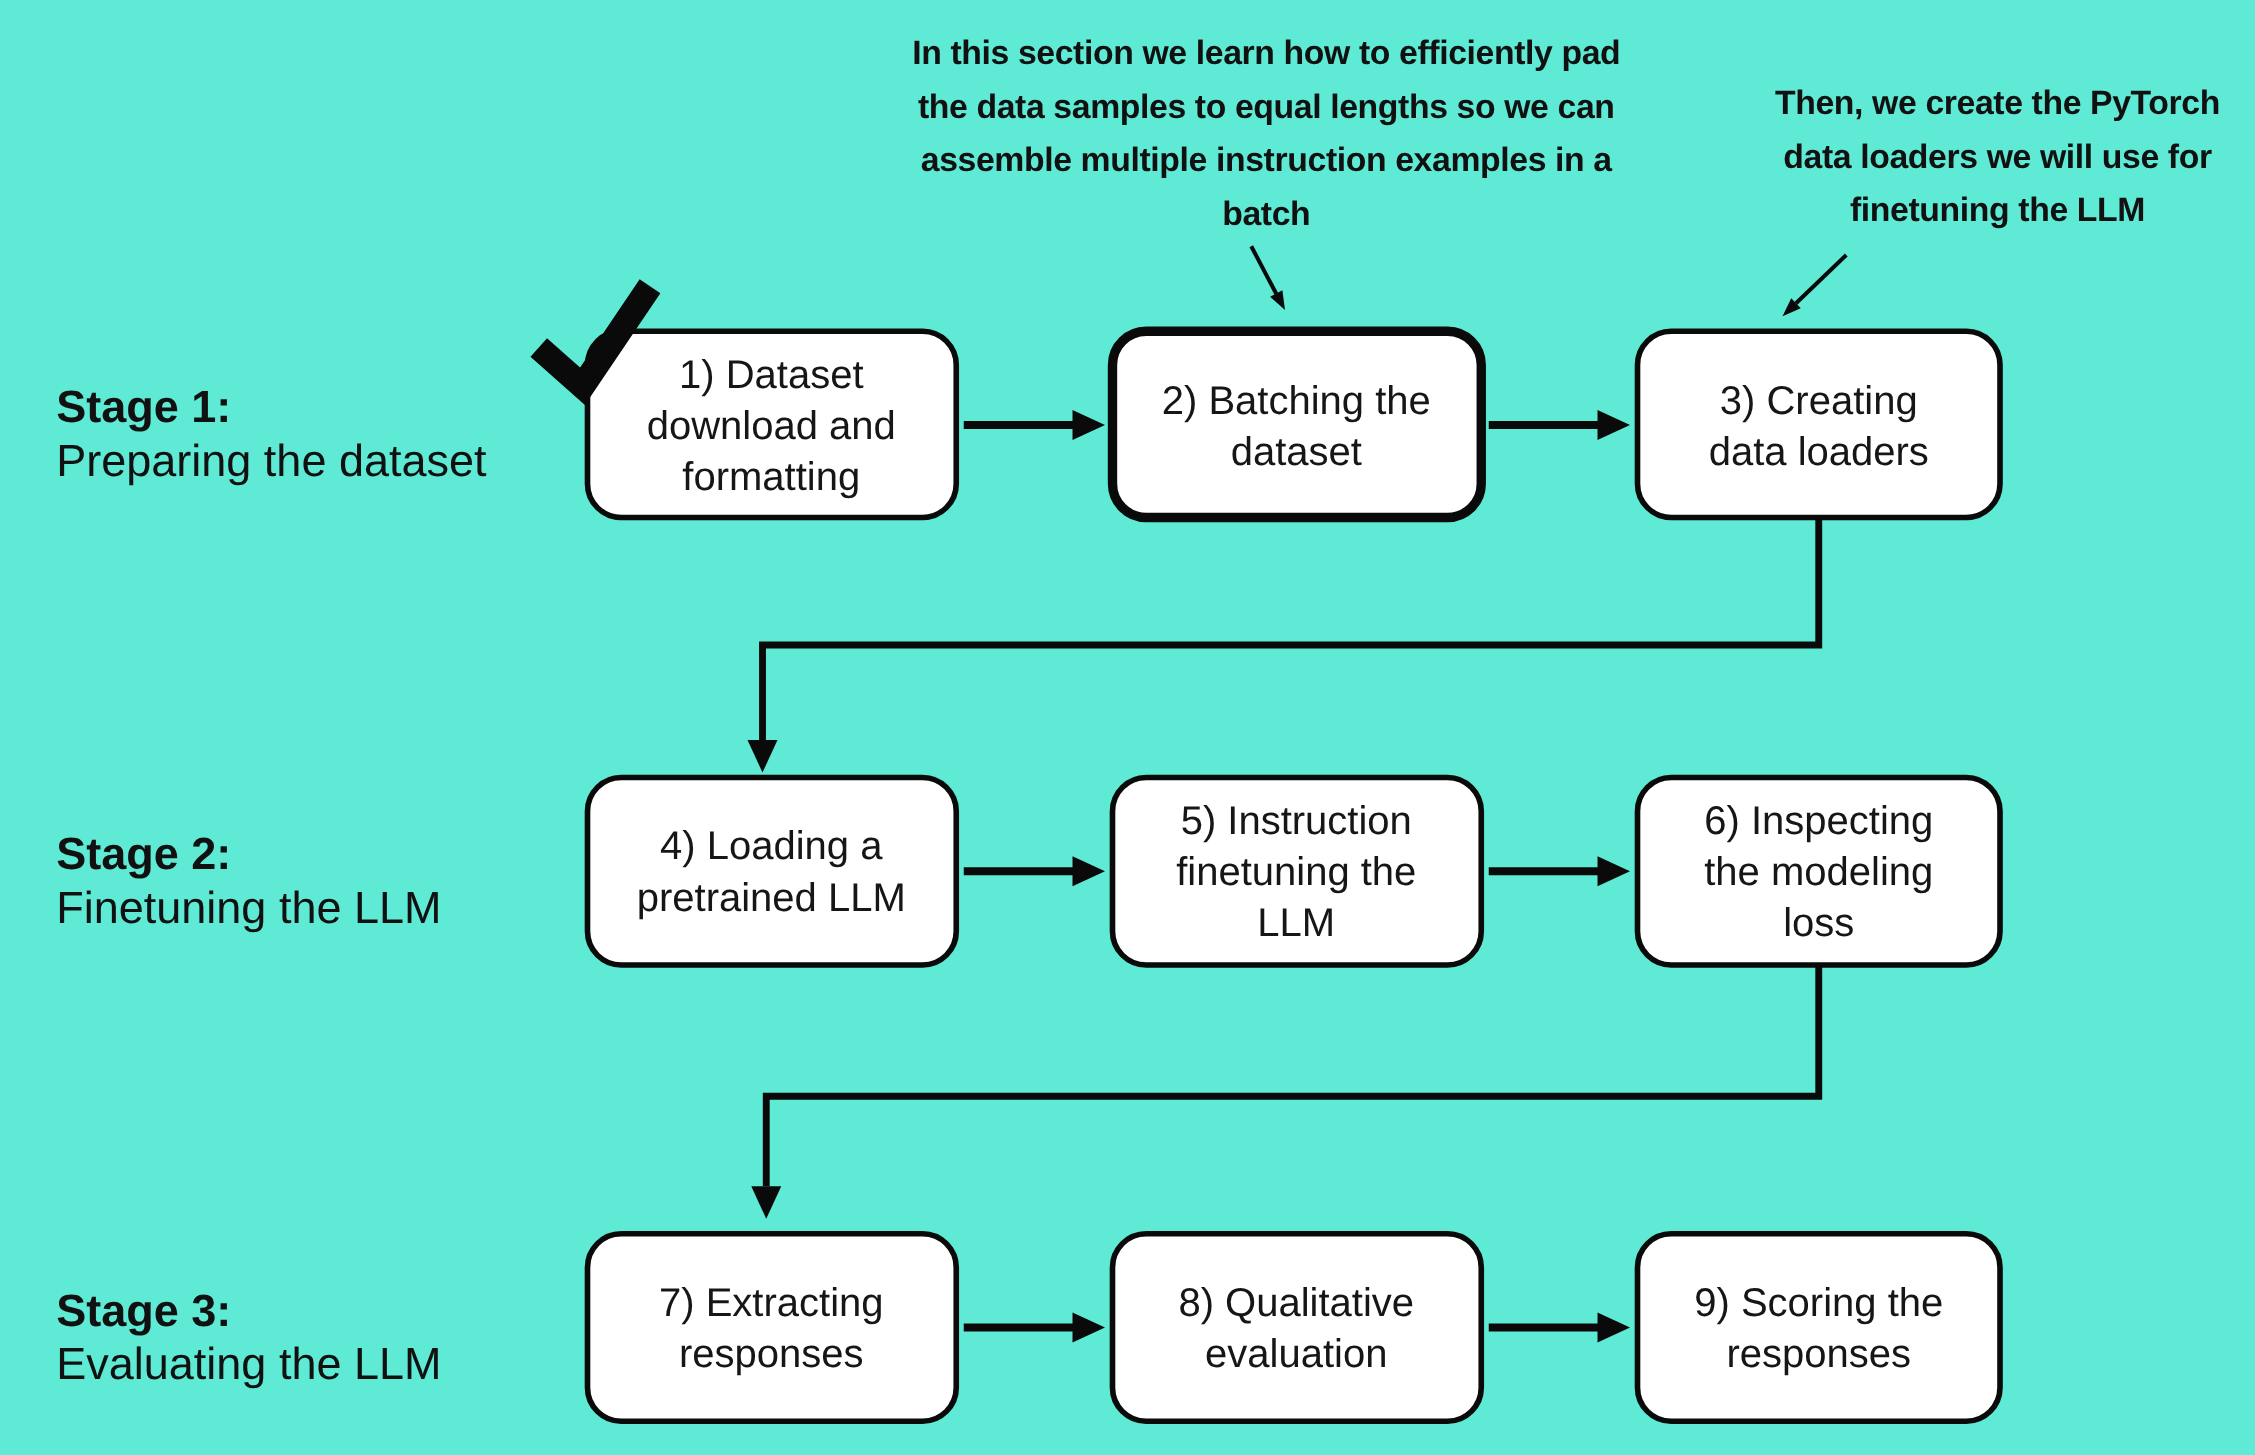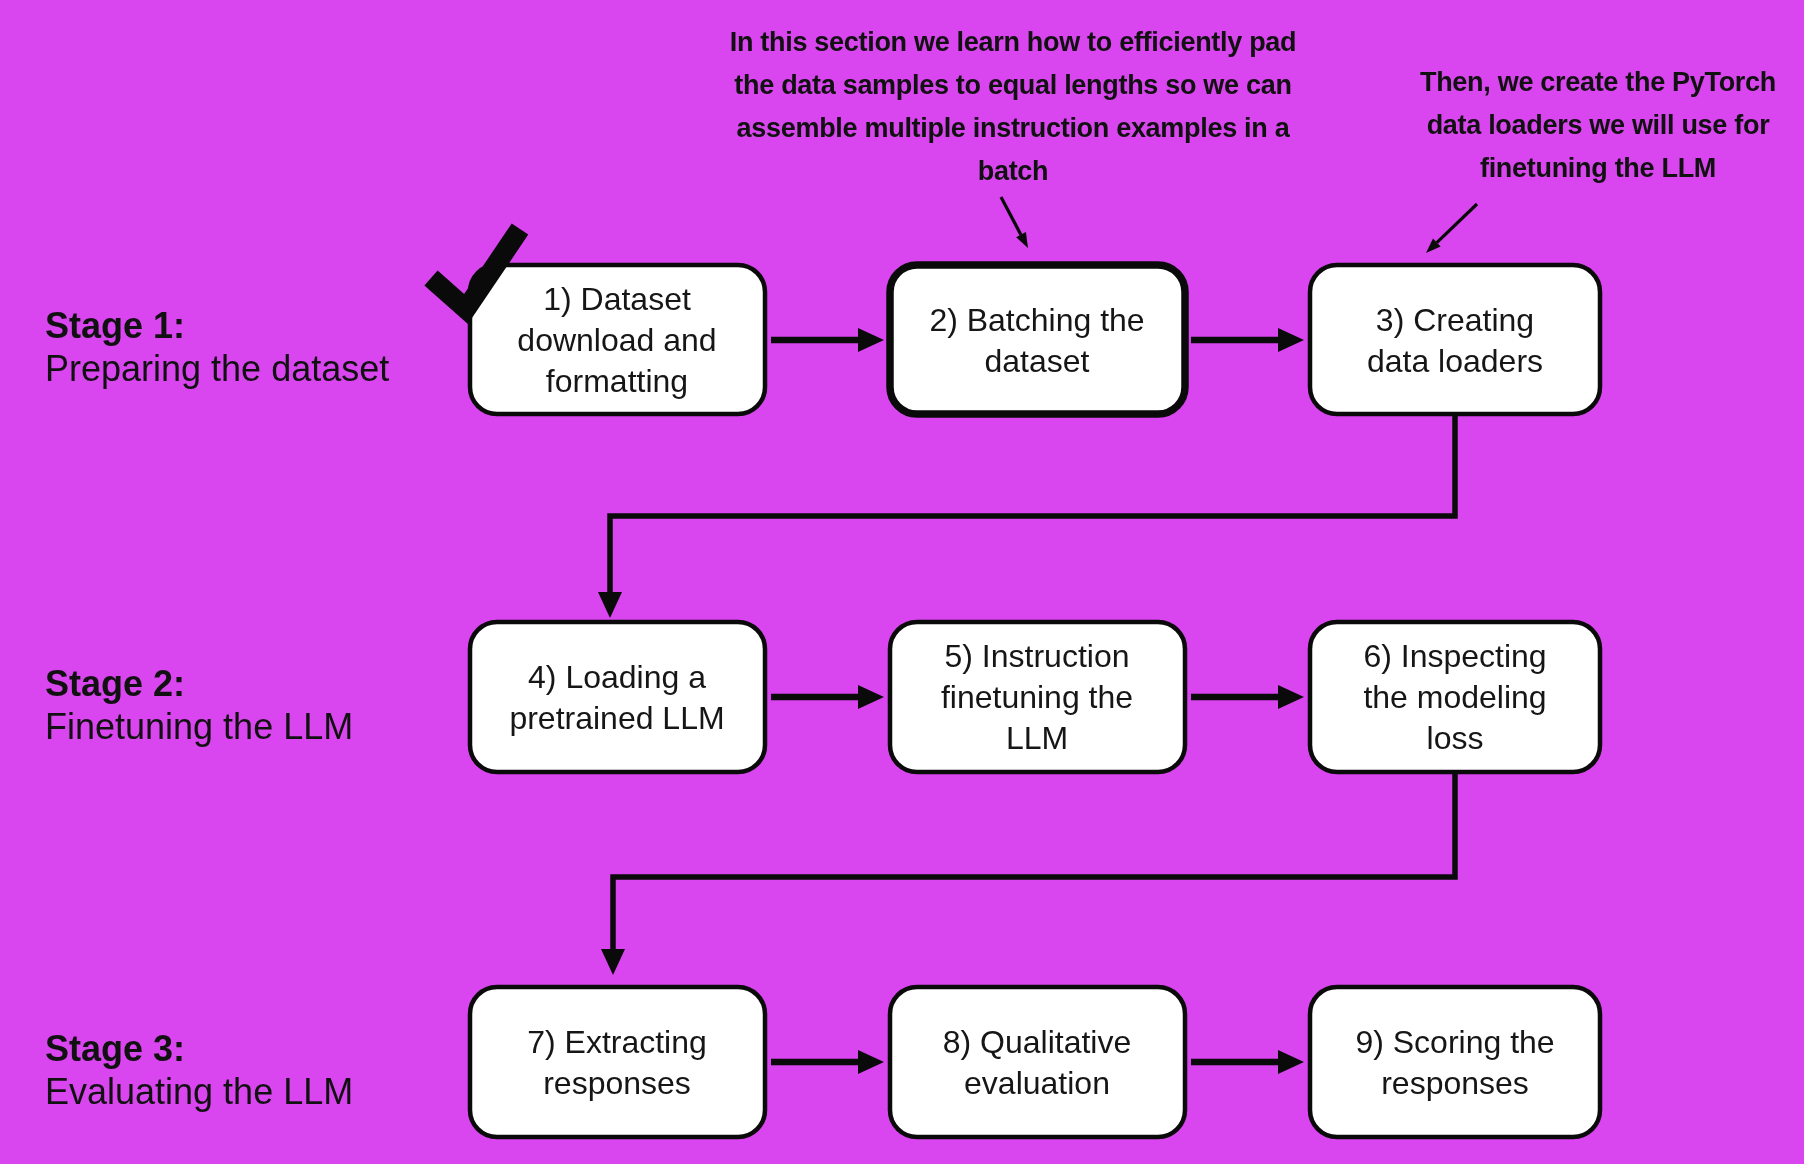--- a/index.html
+++ b/index.html
@@ -1,16 +1,16 @@
 <!DOCTYPE html>
 <html><head>
 <meta charset="utf-8">
 <style>
   html,body{margin:0;padding:0;background:#ffffff;}
-  .page{width:1804px;height:1164px;background:#d946ef;position:relative;overflow:hidden;
+  .page{width:1804px;height:1164px;background:#5eead4;position:relative;overflow:hidden;
         font-family:"Liberation Sans", sans-serif;}
   svg{display:block;}
   .note{font:700 27px "Liberation Sans", sans-serif;fill:#111111;text-anchor:middle;
         dominant-baseline:central;letter-spacing:-0.3px;}
   .stage-title{font:700 36px "Liberation Sans", sans-serif;fill:#111111;dominant-baseline:central;}
   .stage-sub{font:400 36px "Liberation Sans", sans-serif;fill:#111111;dominant-baseline:central;}
   .box-text{font:400 32px "Liberation Sans", sans-serif;fill:#161616;text-anchor:middle;
             dominant-baseline:central;}
   .node-box{fill:#ffffff;stroke:#0a0a0a;stroke-width:4.5;}
   .node-box.highlight{stroke-width:7.5;}

